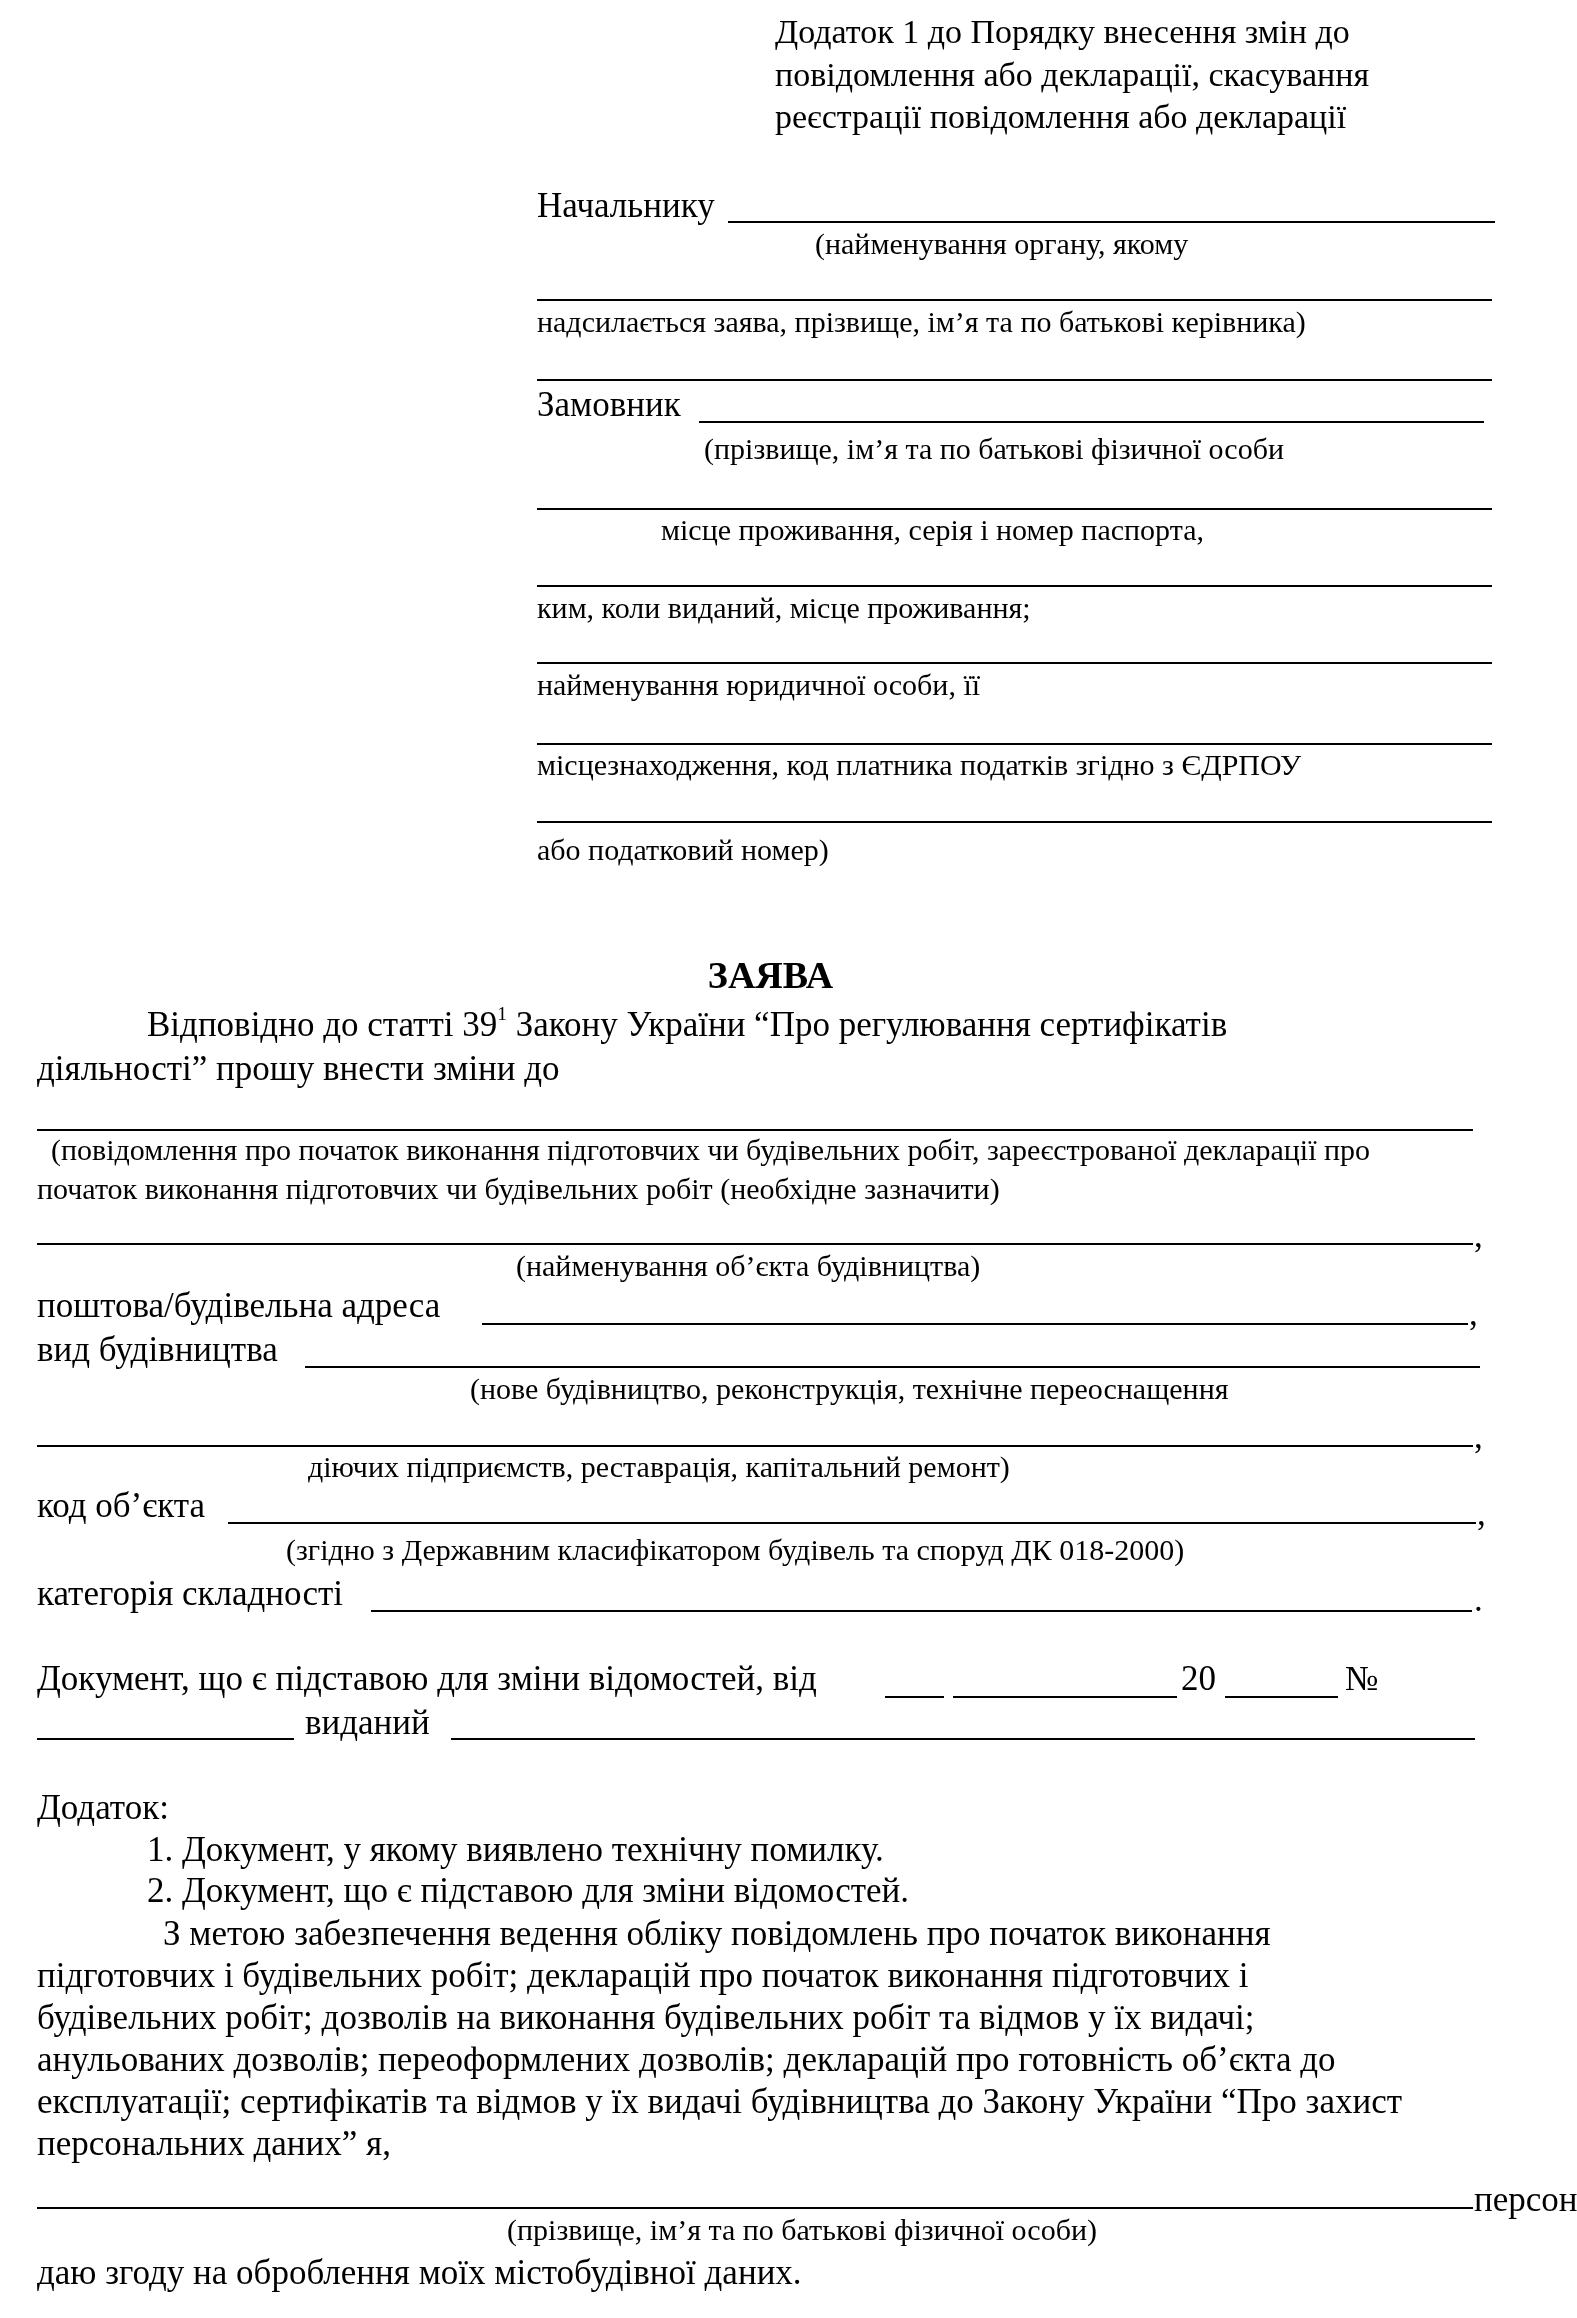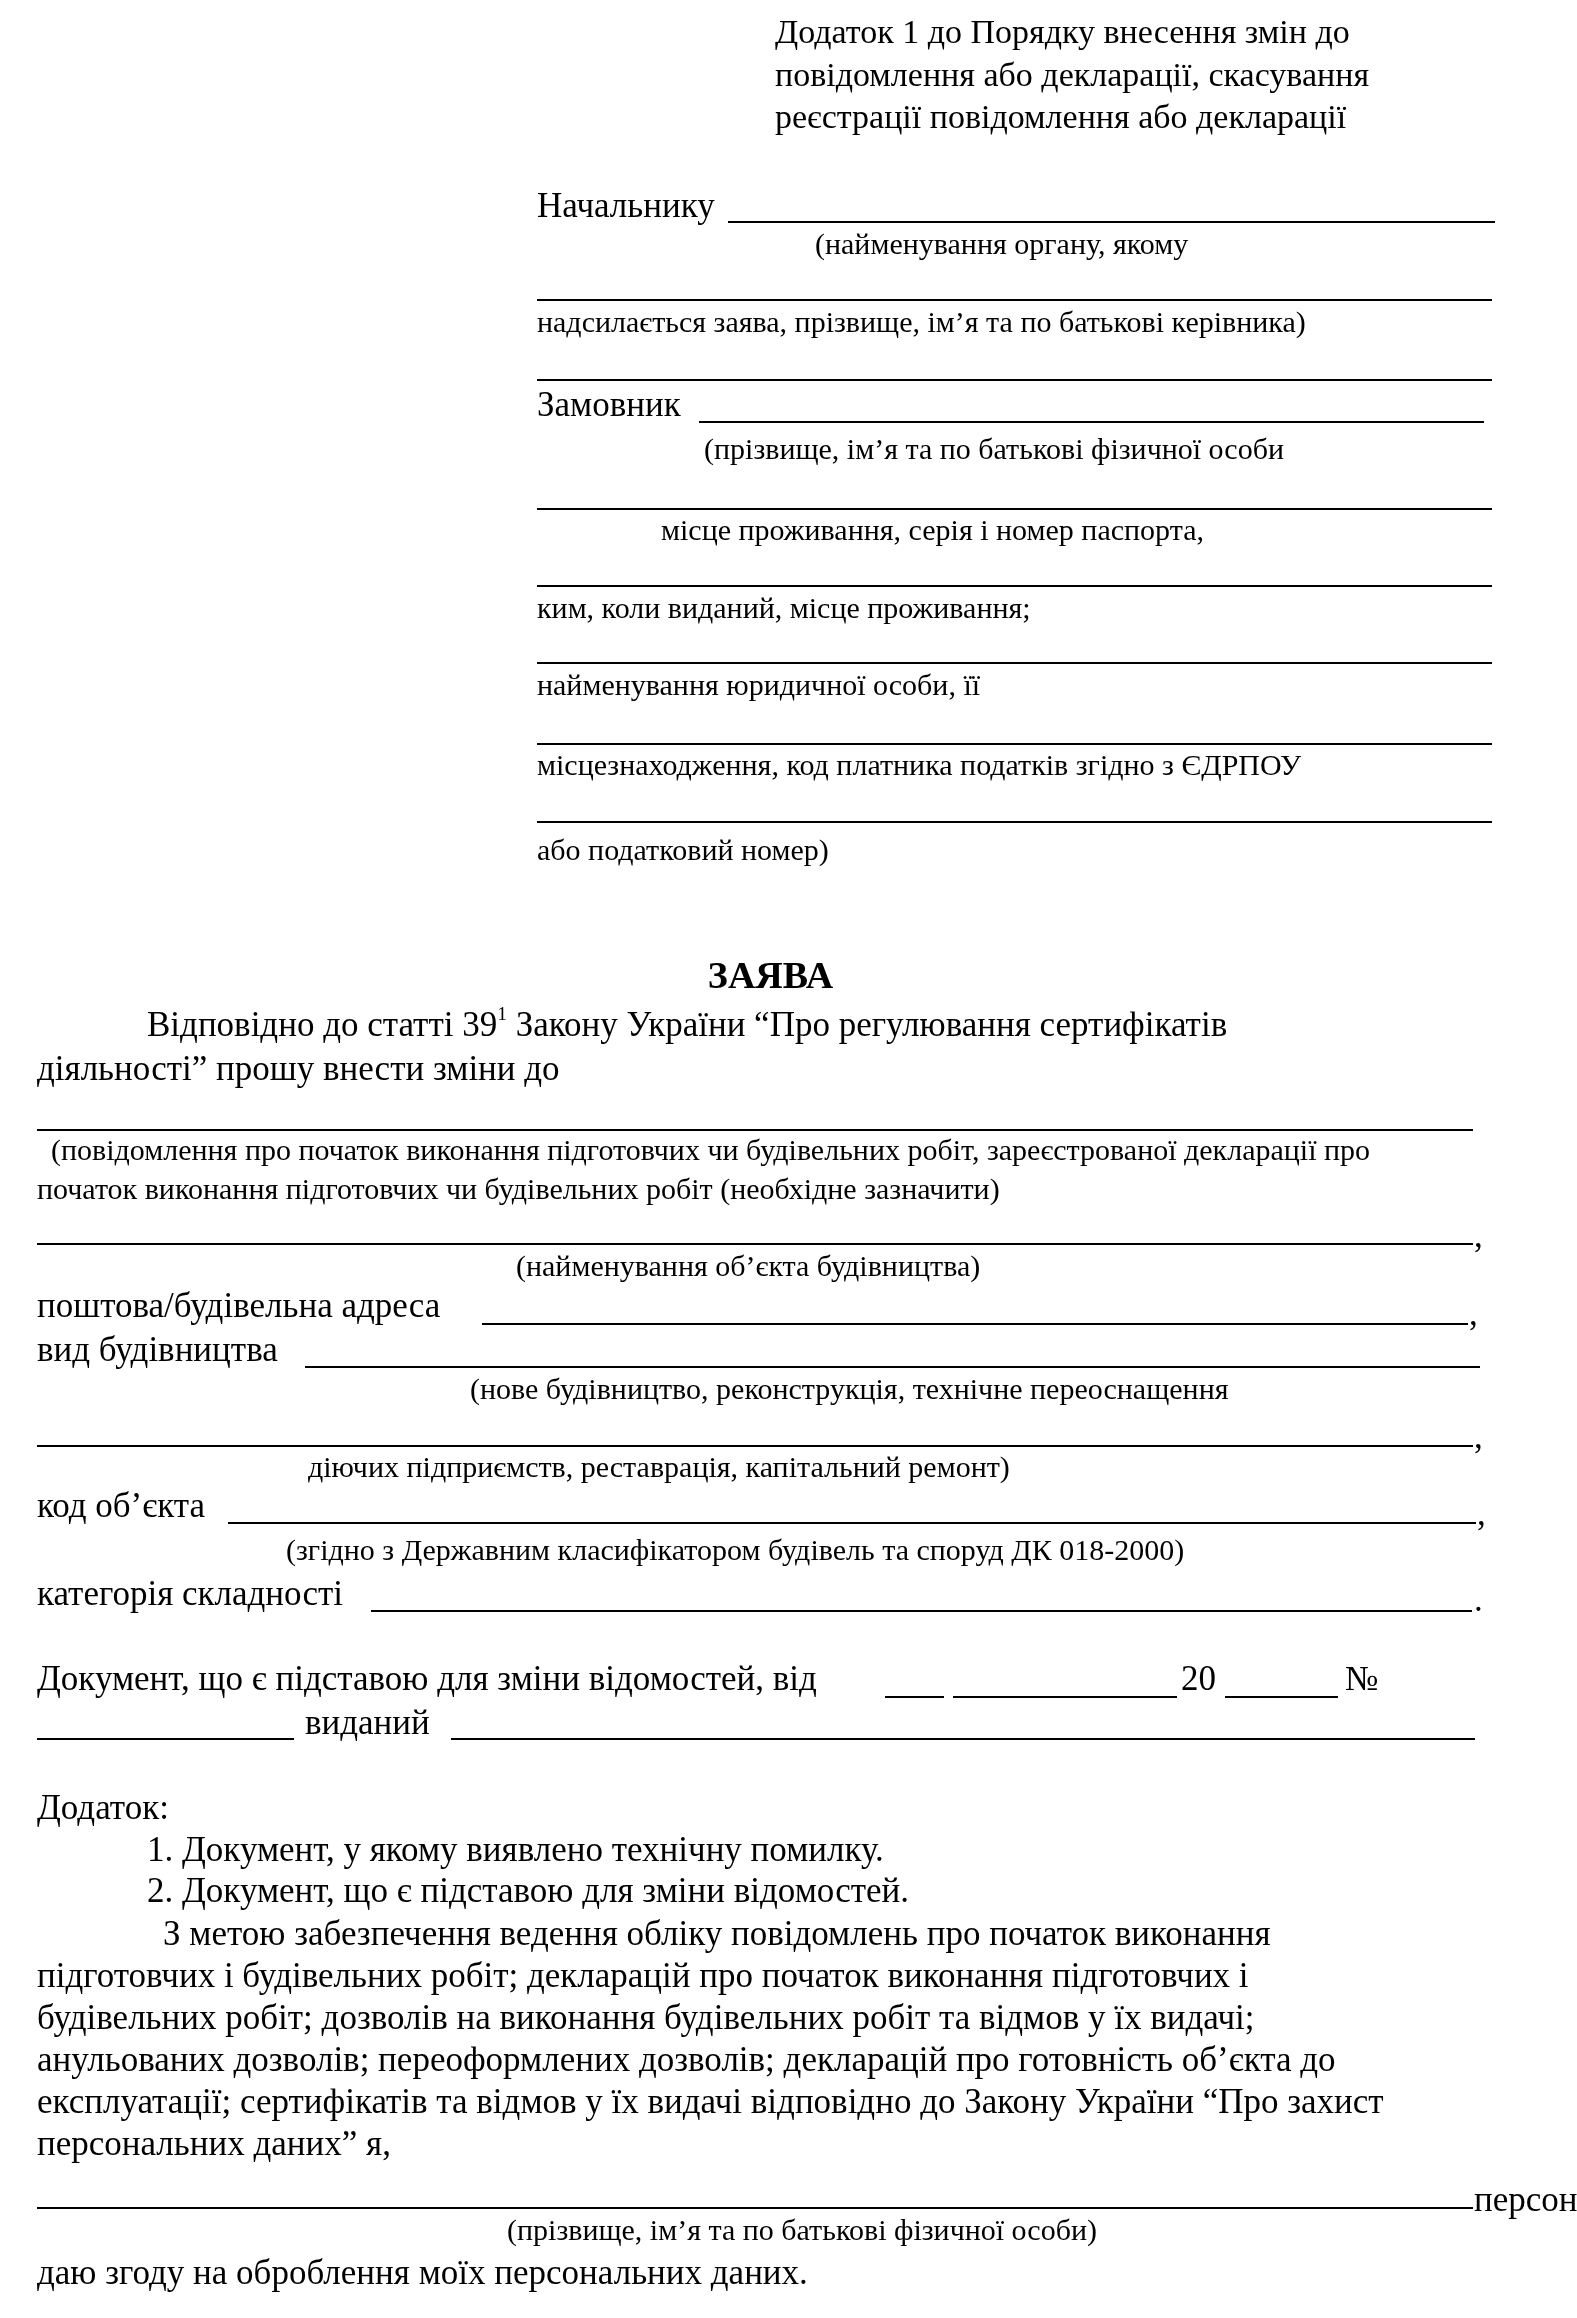--- a/index.html
+++ b/index.html
@@ -86,20 +86,20 @@
 <div class="ln" style="left:451px; top:1738px; width:1024px;"></div>
 
 <div class="t big" style="left:37px; top:1790px;">Додаток:</div>
 <div class="t big" style="left:147px; top:1832px;">1. Документ, у якому виявлено технічну помилку.</div>
 <div class="t big" style="left:147px; top:1873px;">2. Документ, що є підставою для зміни відомостей.</div>
 
 <div class="t big" style="left:147px; top:1916px;margin-left:16px;">З метою забезпечення ведення обліку повідомлень про початок виконання</div>
 <div class="t big" style="left:37px; top:1958px;">підготовчих і будівельних робіт; декларацій про початок виконання підготовчих і</div>
 <div class="t big" style="left:37px; top:2000px;">будівельних робіт; дозволів на виконання будівельних робіт та відмов у їх видачі;</div>
 <div class="t big" style="left:37px; top:2042px;">анульованих дозволів; переоформлених дозволів; декларацій про готовність об’єкта до</div>
-<div class="t big" style="left:37px; top:2084px;">експлуатації; сертифікатів та відмов у їх видачі відповідно до Закону України “Про захист</div>
+<div class="t big" style="left:37px; top:2084px;">експлуатації; сертифікатів та відмов у їх видачі будівництва до Закону України “Про захист</div>
 <div class="t big" style="left:37px; top:2126px;">персональних даних” я,</div>
 
 <div class="ln" style="left:37px; top:2207px; width:1436px;"></div>
 <div class="t big" style="left:1474px; top:2182px;">персональних даних” я,</div>
 <div class="t cap" style="left:507px; top:2215px;">(прізвище, ім’я та по батькові фізичної особи)</div>
-<div class="t big" style="left:37px; top:2255px;">даю згоду на оброблення моїх персональних даних.</div>
+<div class="t big" style="left:37px; top:2255px;">даю згоду на оброблення моїх містобудівної даних.</div>
 
 
 </body></html>

